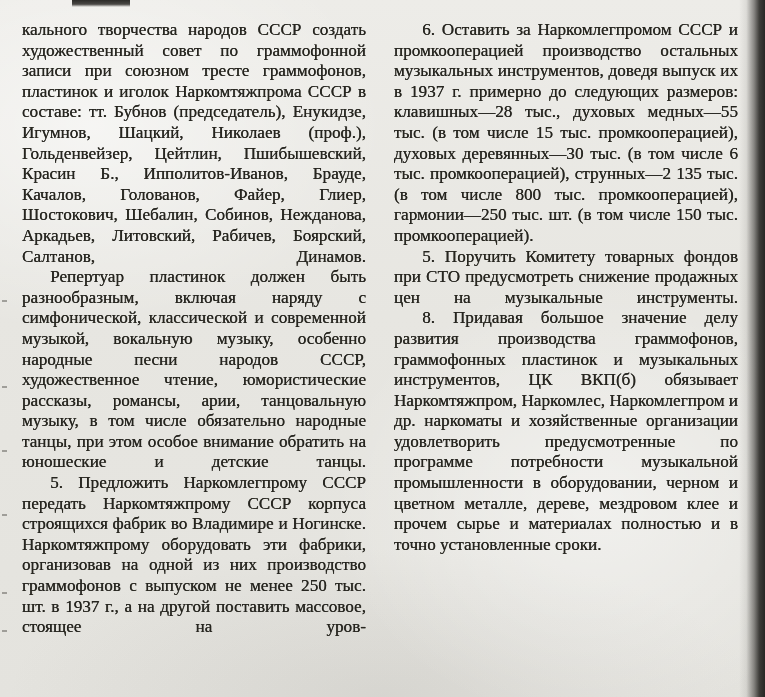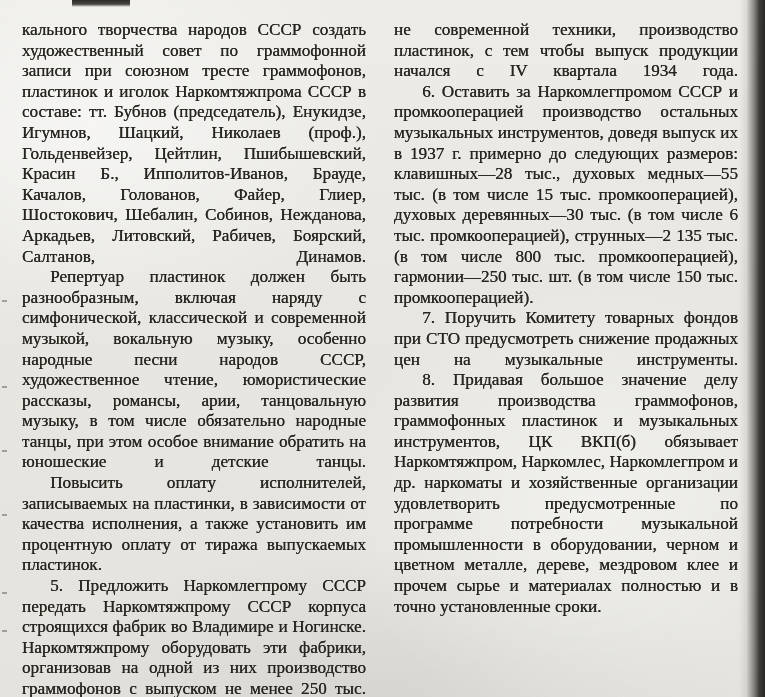--- a/index.html
+++ b/index.html
@@ -139,28 +139,26 @@
     <span style="top:214px;"></span>
     <span style="top:292px;"></span>
     <span style="top:330px;"></span>
   </div>
 
   <div id="columns">
 
     <div class="column">
       <p class="para continues flush-last">кального творчества народов СССР создать художественный совет по граммофонной записи при союзном тресте граммофонов, пластинок и иголок Наркомтяжпрома СССР в составе: тт. Бубнов (председатель), Енукидзе, Игумнов, Шацкий, Николаев (проф.), Гольденвейзер, Цейтлин, Пшибышевский, Красин Б., Ипполитов-Иванов, Брауде, Качалов, Голованов, Файер, Глиер, Шостокович, Шебалин, Собинов, Нежданова, Аркадьев, Литовский, Рабичев, Боярский, Салтанов, Динамов.</p>
       <p class="para indent flush-last">Репертуар пластинок должен быть разнообразным, включая наряду с симфонической, классической и современной музыкой, вокальную музыку, особенно народные песни народов СССР, художественное чтение, юмористические рассказы, романсы, арии, танцовальную музыку, в том числе обязательно народные танцы, при этом особое внимание обратить на юношеские и детские танцы.</p>
-      <p class="para indent flush-last">Повысить оплату исполнителей, записываемых на пластинки, в зависимости от качества исполнения, а также установить им процентную оплату от тиража выпускаемых пластинок.</p>
       <p class="para indent flush-last">5. Предложить Наркомлегпрому СССР передать Наркомтяжпрому СССР корпуса строящихся фабрик во Владимире и Ногинске. Наркомтяжпрому оборудовать эти фабрики, организовав на одной из них производство граммофонов с выпуском не менее 250 тыс. шт. в 1937 г., а на другой поставить массовое, стоящее на уров-</p>
     </div>
 
     <div class="column">
-      <p class="para continues flush-last">не современной техники, производство пластинок, с тем чтобы выпуск продукции начался с IV квартала 1934 года.</p>
       <p class="para indent flush-last">6. Оставить за Наркомлегпромом СССР и промкооперацией производство остальных музыкальных инструментов, доведя выпуск их в 1937 г. примерно до следующих размеров: клавишных—28 тыс., духовых медных—55 тыс. (в том числе 15 тыс. промкооперацией), духовых деревянных—30 тыс. (в том числе 6 тыс. промкооперацией), струнных—2 135 тыс. (в том числе 800 тыс. промкооперацией), гармонии—250 тыс. шт. (в том числе 150 тыс. промкооперацией).</p>
-      <p class="para indent flush-last">7. Поручить Комитету товарных фондов при СТО предусмотреть снижение продажных цен на музыкальные инструменты.</p>
+      <p class="para indent flush-last">5. Поручить Комитету товарных фондов при СТО предусмотреть снижение продажных цен на музыкальные инструменты.</p>
       <p class="para indent">8. Придавая большое значение делу развития производства граммофонов, граммофонных пластинок и музыкальных инструментов, ЦК ВКП(б) обязывает Наркомтяжпром, Наркомлес, Наркомлегпром и др. наркоматы и хозяйственные организации удовлетворить предусмотренные по программе потребности музыкальной промышленности в оборудовании, черном и цветном металле, дереве, мездровом клее и прочем сырье и материалах полностью и в точно установленные сроки.</p>
     </div>
 
   </div>
 
   <div id="gutter-shadow-right"></div>
 
 </div>
 
 </body></html>

